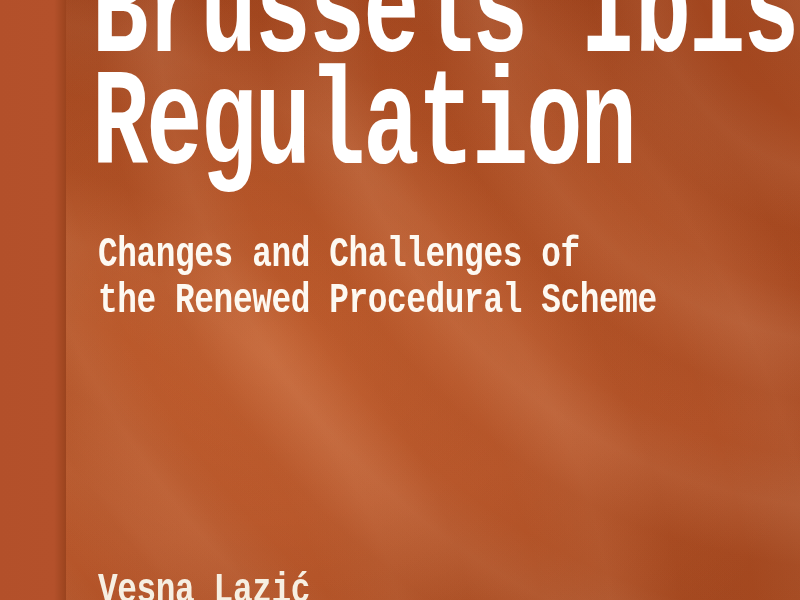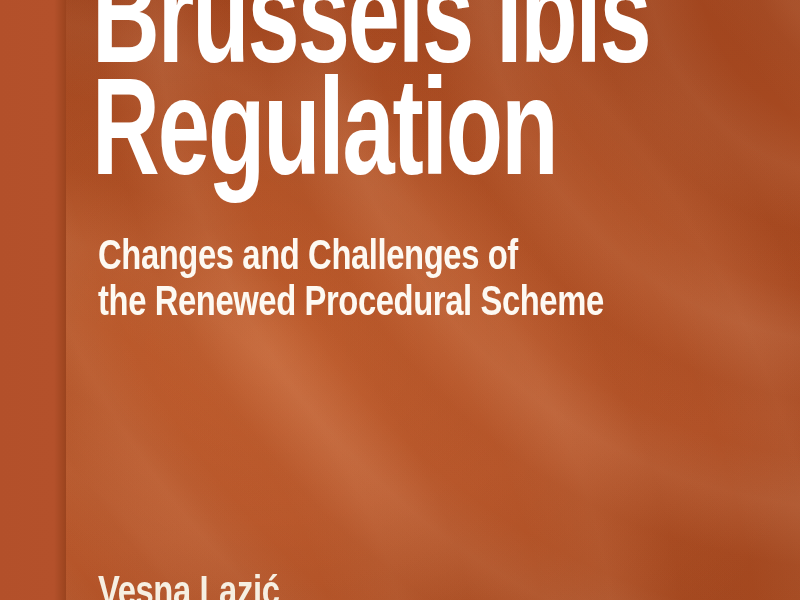--- a/index.html
+++ b/index.html
@@ -33,20 +33,21 @@
       
       radial-gradient(ellipse 820px 640px at 34% 58%,
         rgba(255,145,80,0.28) 0%,
         rgba(255,145,80,0.00) 68%),
       
       linear-gradient(168deg,
         var(--cover-top, #9d421c) 0%,
         var(--cover-base, #a84a21) 45%,
         #ad4e25 75%,
         #a4481f 100%);
+    font-family: Liberation Mono, monospace;
   }
 
   
   .spine-band {
     position: absolute;
     left: 0;
     top: 0;
     width: 66px;
     height: 600px;
     background: linear-gradient(90deg,

